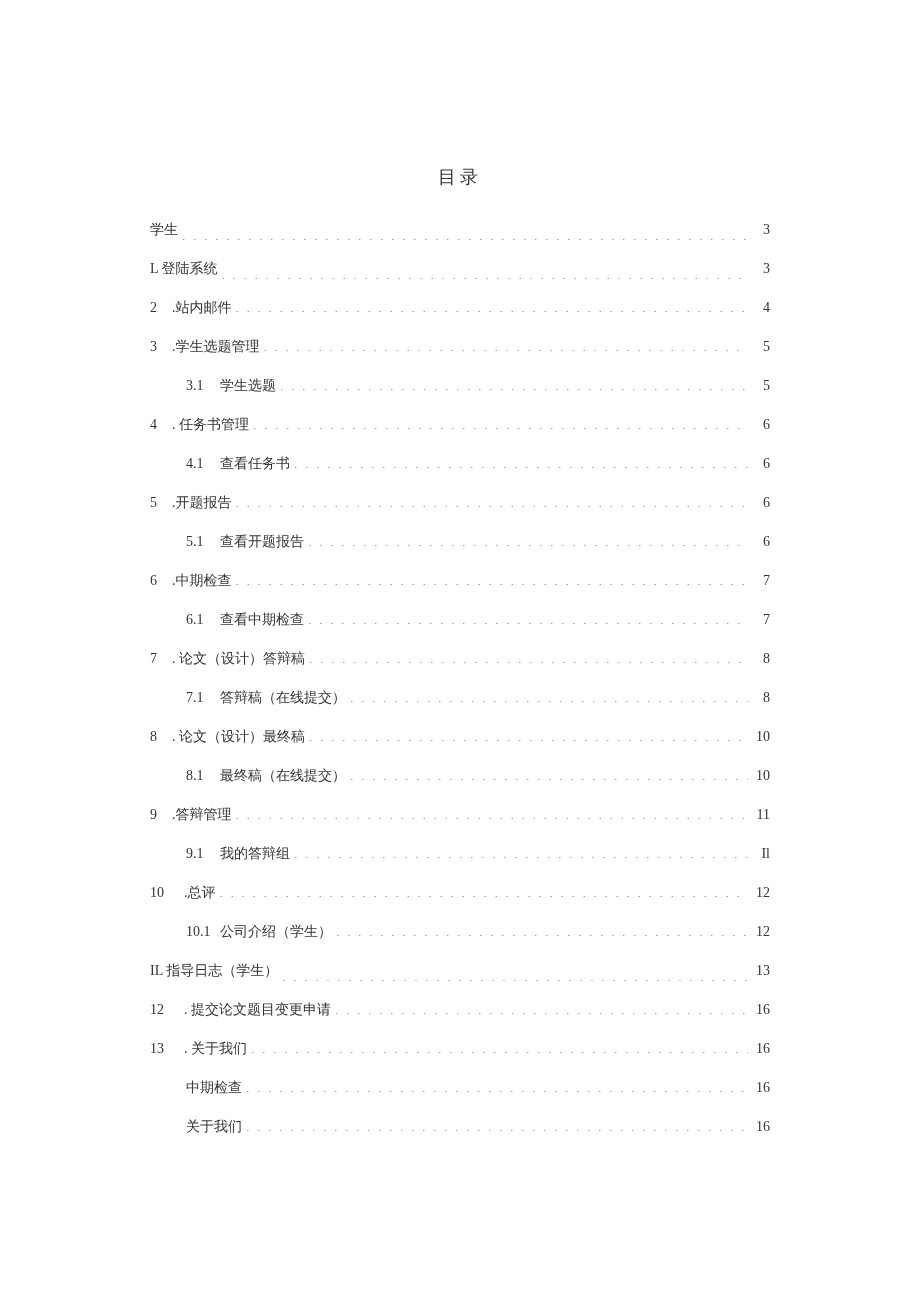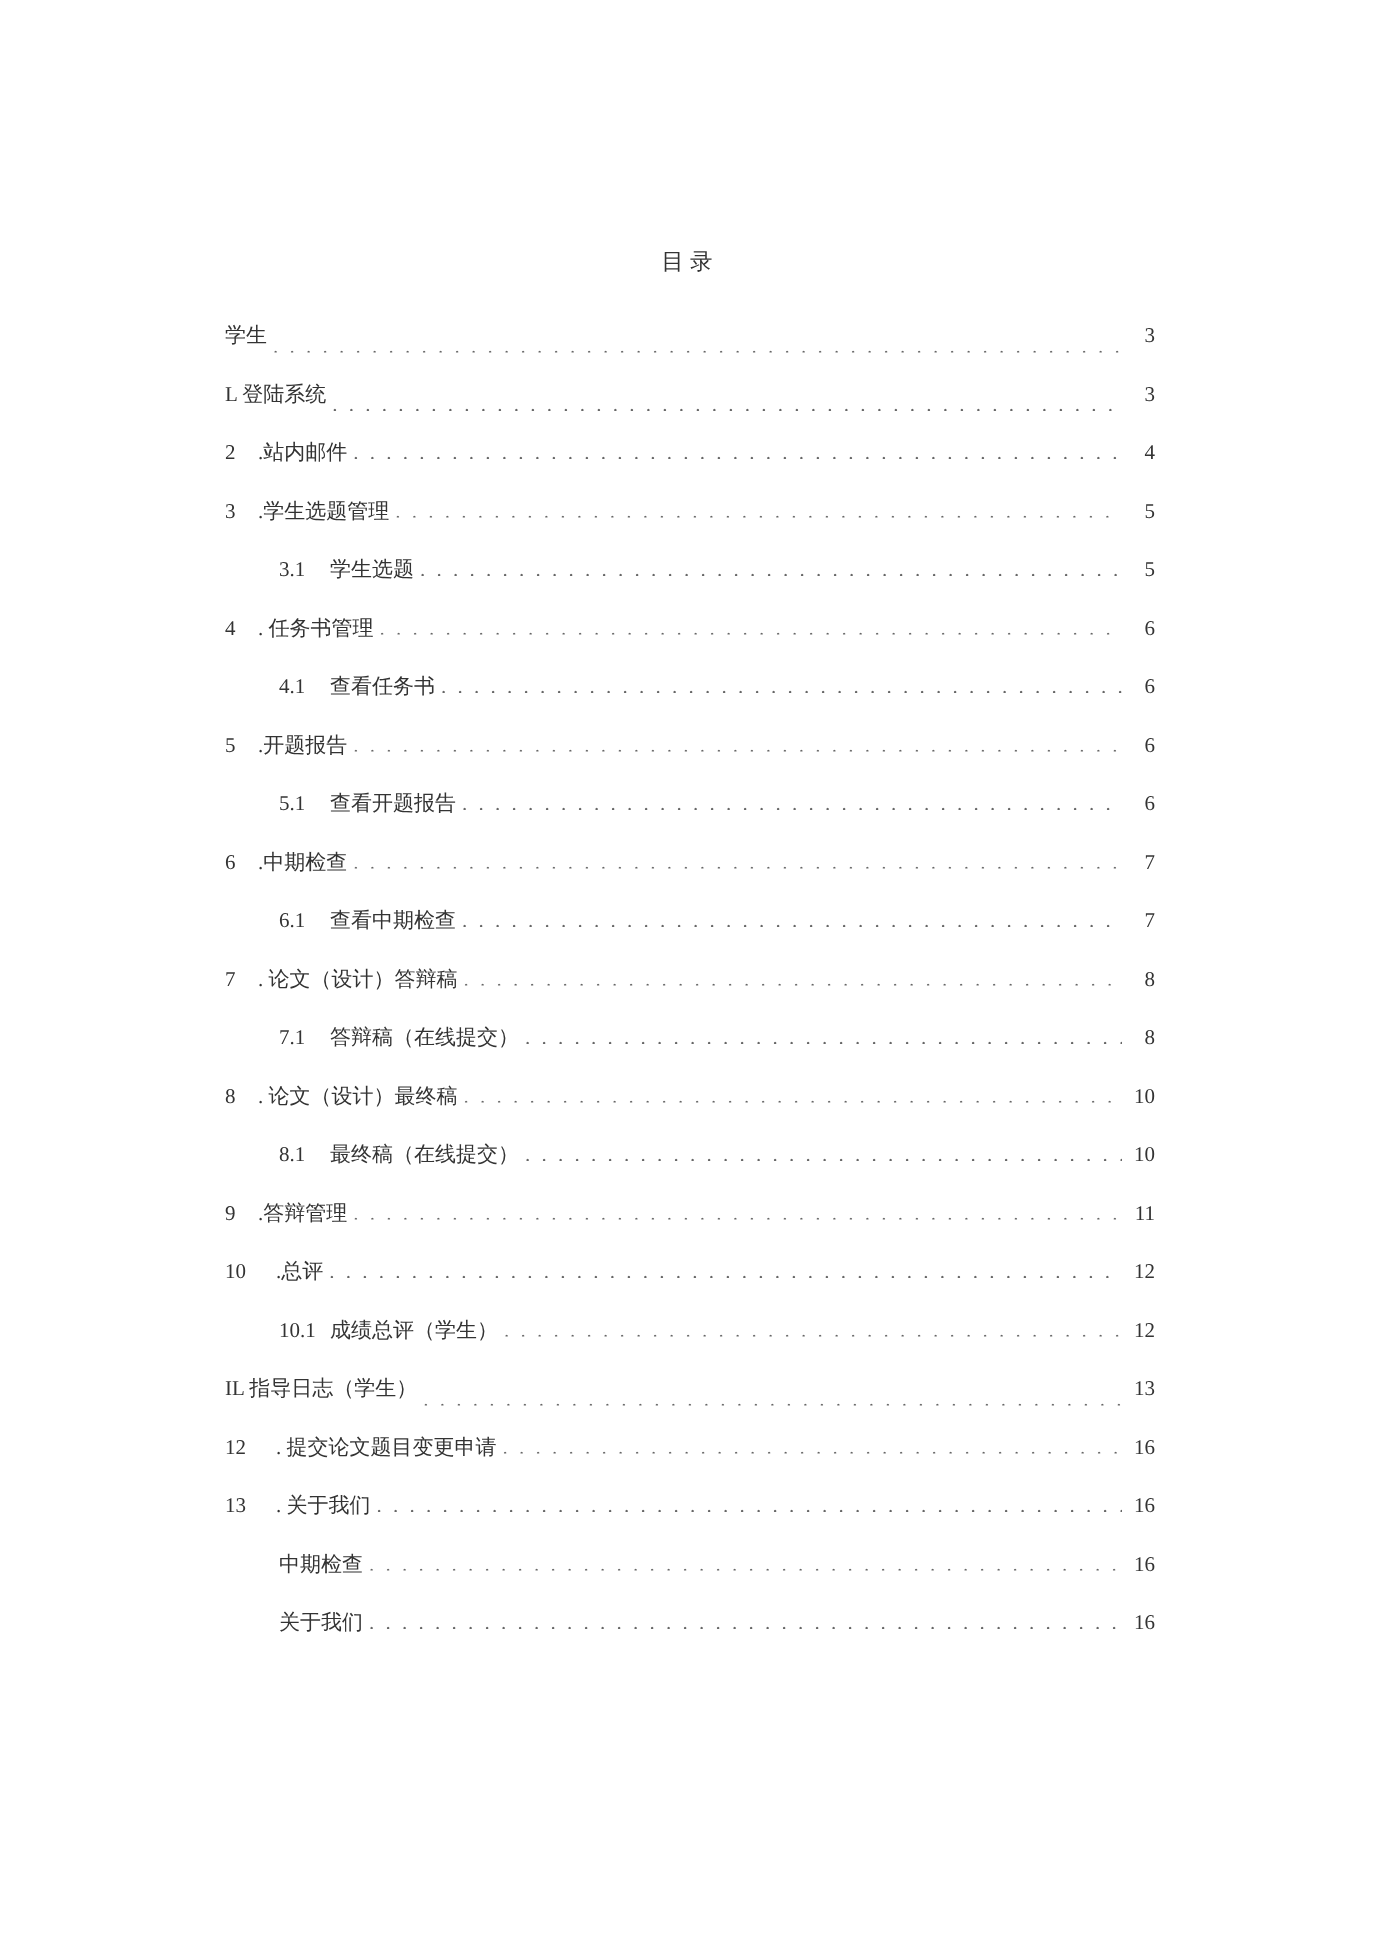--- a/index.html
+++ b/index.html
@@ -11,21 +11,21 @@
       font-family: "SimSun", "宋体", serif;
       font-size: 14px;
       color: #333;
       background: #fff;
       width: 920px;
       min-height: 1301px;
       padding: 165px 150px 60px 150px;
     }
     .title {
       text-align: center;
-      font-size: 15px;
+      font-size: 18px;
       font-weight: normal;
       margin-bottom: 30px;
       letter-spacing: 4px;
     }
     .toc-entry {
       display: flex;
       align-items: baseline;
       margin-bottom: 18px;
       line-height: 1.5;
       white-space: nowrap;
@@ -169,29 +169,35 @@
       <span class="entry-label">最终稿（在线提交）</span>
       <span class="dots"></span>
       <span class="entry-page">10</span>
     </div>
     <div class="toc-entry level-1">
       <span class="entry-num">9</span>
       <span class="entry-label">.答辩管理</span>
       <span class="dots"></span>
       <span class="entry-page">11</span>
     </div>
+    <div class="toc-entry level-2">
+      <span class="entry-num sub">9.1</span>
+      <span class="entry-label">我的答辩组</span>
+      <span class="dots"></span>
+      <span class="entry-page">Il</span>
+    </div>
     <div class="toc-entry level-1">
       <span class="entry-num wide">10</span>
       <span class="entry-label">.总评</span>
       <span class="dots"></span>
       <span class="entry-page">12</span>
     </div>
     <div class="toc-entry level-2">
       <span class="entry-num sub">10.1</span>
-      <span class="entry-label">成绩总评（学生）</span>
+      <span class="entry-label">公司介绍（学生）</span>
       <span class="dots"></span>
       <span class="entry-page">12</span>
     </div>
     <div class="toc-entry level-0">
       <span class="entry-label">IL 指导日志（学生）</span>
       <span class="dots"></span>
       <span class="entry-page">13</span>
     </div>
     <div class="toc-entry level-1">
       <span class="entry-num wide">12</span>

